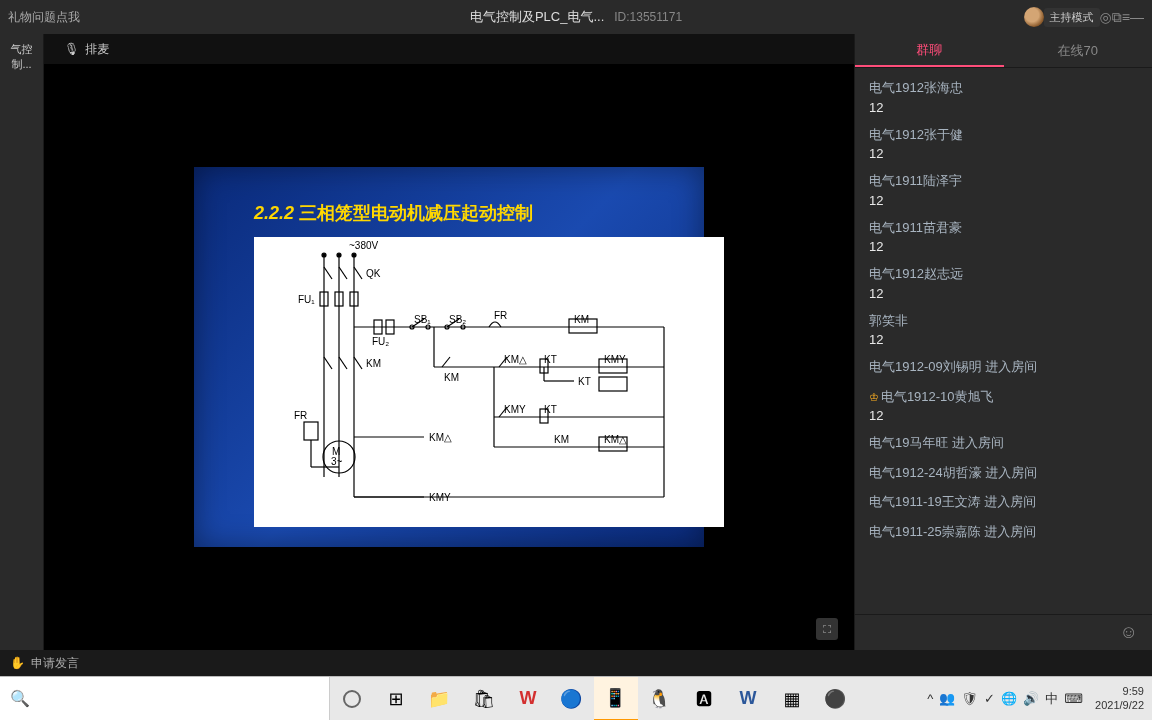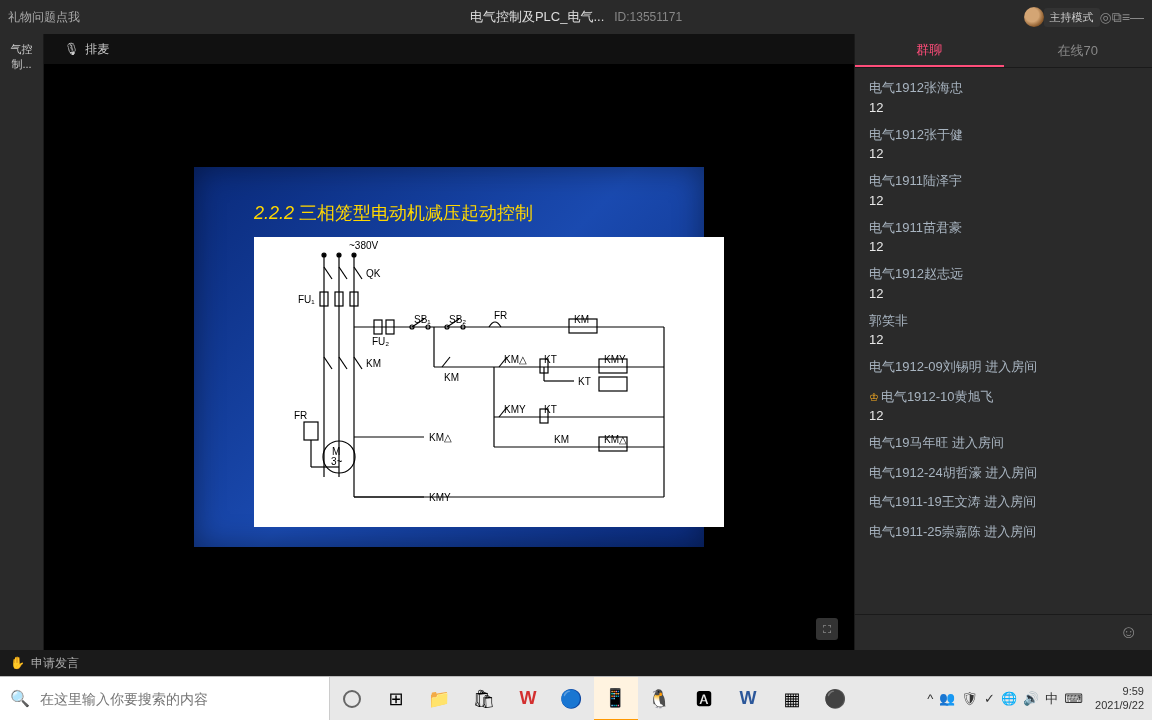--- a/index.html
+++ b/index.html
@@ -13,21 +13,21 @@
 .avatar{width:20px;height:20px;border-radius:50%;background:radial-gradient(circle at 40% 40%,#d4a574 40%,#8b5a2b 70%)}
 .host-badge{background:#333;color:#ccc;font-size:11px;padding:2px 6px;border-radius:3px}
 .top-icon{color:#888;font-size:14px;cursor:pointer}
 .main{display:flex;height:616px}
 .left-col{width:44px;background:#2a2a2a;border-right:1px solid #1a1a1a;display:flex;flex-direction:column;align-items:flex-end;padding-top:4px}
 .left-tab{font-size:11px;color:#ccc;padding:4px 2px;writing-mode:horizontal-tb;text-align:center}
 .center{flex:0 0 810px;background:#000;position:relative;display:flex;flex-direction:column}
 .mic-row{height:30px;display:flex;align-items:center;padding:0 20px;color:#ccc;font-size:12px;gap:6px;background:#111}
 .slide-area{flex:1;display:flex;align-items:center;justify-content:center;position:relative}
 .slide{width:510px;height:380px;background:linear-gradient(135deg,#0a2a7a 0%,#1a4ab0 50%,#0a2a7a 100%);position:relative;box-shadow:inset 0 0 30px rgba(0,0,0,.4)}
-.slide-title{position:absolute;top:34px;left:60px;font-size:18px;font-weight:normal}
+.slide-title{position:absolute;top:34px;left:60px;font-size:18px;font-weight:bold}
 .slide-title .num{color:#ffd700;font-style:italic}
 .slide-title .txt{color:#ffd700}
 .diagram{position:absolute;top:70px;left:60px;width:470px;height:290px;background:#fff;font-size:10px;color:#000}
 .diagram svg{width:100%;height:100%}
 .diagram text{font-size:10px;font-family:sans-serif}
 .diag-btn{position:absolute;bottom:10px;right:16px;width:22px;height:22px;background:#333;border-radius:3px;display:flex;align-items:center;justify-content:center;color:#aaa;font-size:11px}
 .sidebar{flex:1;background:#2a2a2a;display:flex;flex-direction:column;border-left:1px solid #1a1a1a}
 .tabs{height:34px;display:flex;border-bottom:1px solid #1a1a1a}
 .tab{flex:1;display:flex;align-items:center;justify-content:center;font-size:13px;color:#888;cursor:pointer}
 .tab.active{color:#ff4d7a;border-bottom:2px solid #ff4d7a}
@@ -238,21 +238,20 @@
 </div>
 
 <div class="speak-row">
   <span>✋</span>
   <span>申请发言</span>
 </div>
 
 <div class="taskbar">
   <div class="search-box">
     <span>🔍</span>
-    <input placeholder="在这里输入你要搜索的内容" style="">
   </div>
   <div class="task-icons">
     <div class="task-icon">
         <span class="cortana"></span>
       </div>
     <div class="task-icon">⊞</div>
     <div class="task-icon">📁</div>
     <div class="task-icon">🛍</div>
     <div class="task-icon" style="color:#d32f2f;font-weight:bold">W</div>
     <div class="task-icon">🔵</div>

